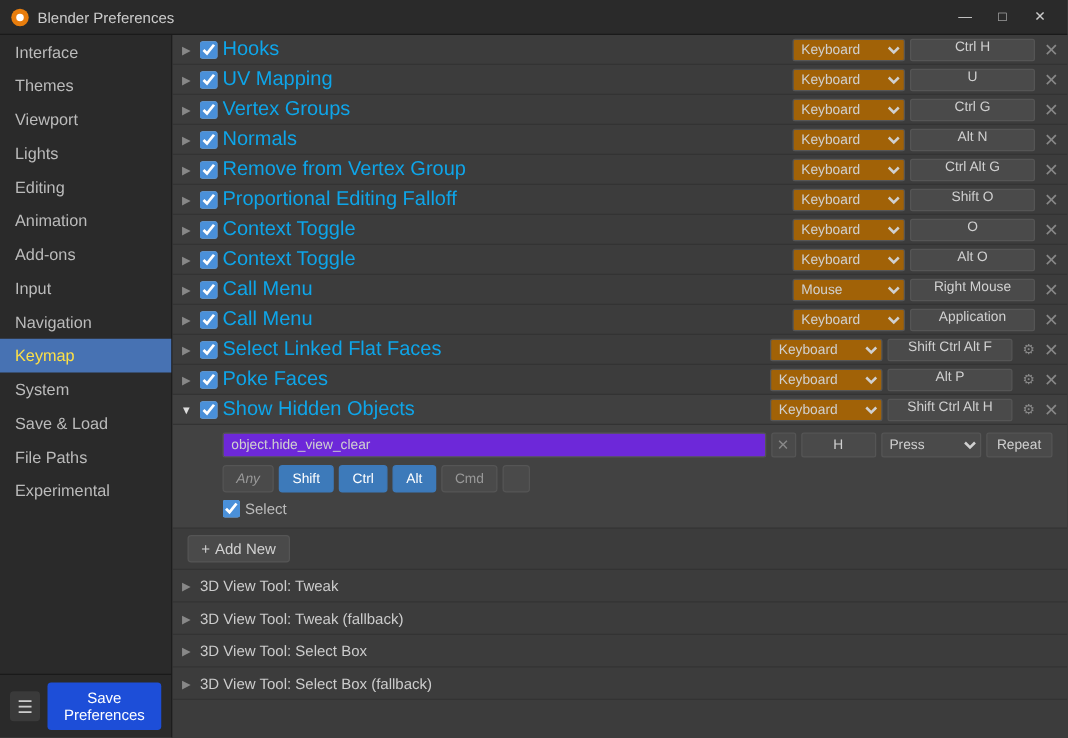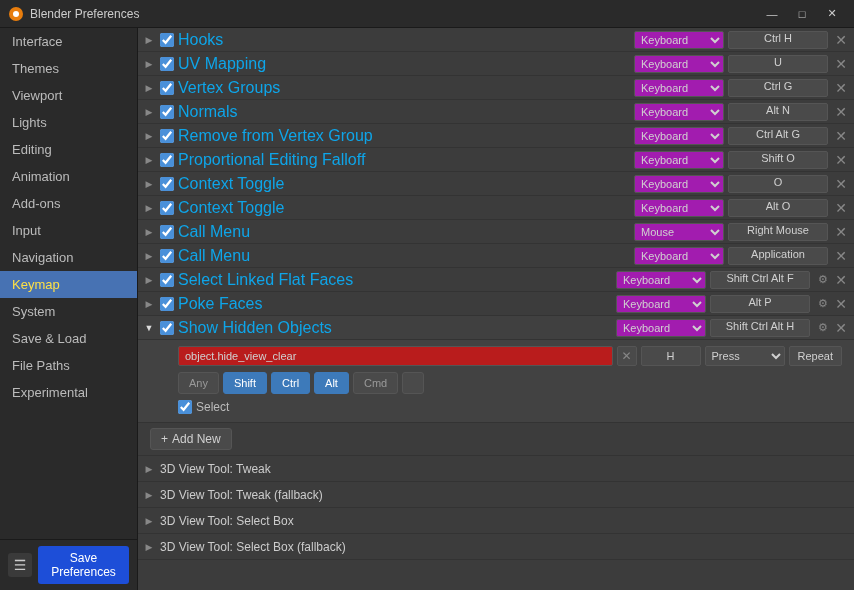--- a/index.html
+++ b/index.html
@@ -141,21 +141,21 @@
     .row-label {
       flex: 1;
       overflow: hidden;
       text-overflow: ellipsis;
       white-space: nowrap;
       font-size: 16px;
       color: #0ea5e9;
     }
     .row-type-select {
       width: 90px;
-      background: #a21caf;
+      background: #a16207;
       border: 1px solid #555;
       color: #d0d0d0;
       font-size: 11px;
       height: 18px;
       padding: 0 2px;
       border-radius: 2px;
       margin-right: 4px;
       flex-shrink: 0;
       cursor: pointer;
     }
@@ -203,21 +203,21 @@
       padding: 6px 12px 8px 40px;
     }
     .detail-row1 {
       display: flex;
       align-items: center;
       gap: 4px;
       margin-bottom: 6px;
     }
     .detail-operator {
       flex: 1;
-      background: #b91c1c;
+      background: #6d28d9;
       border: 1px solid #555;
       color: #d0d0d0;
       font-size: 11px;
       height: 20px;
       padding: 0 6px;
       border-radius: 2px;
     }
     .detail-clear-btn {
       width: 20px;
       height: 20px;
@@ -278,21 +278,21 @@
     .mod-btn.inactive {
       background: #4a4a4a;
       color: #999;
       border: 1px solid #555;
     }
     .mod-btn.active {
       background: #3d7aba;
       color: #fff;
       border: 1px solid #3d7aba;
     }
-    .mod-btn.any { background: #4a4a4a; color: #999; border: 1px solid #555; }
+    .mod-btn.any { background: #4a4a4a; color: #999; border: 1px solid #555; font-style: italic; }
     .mod-btn-spacer {
       width: 22px;
       height: 22px;
       background: #4a4a4a;
       border: 1px solid #555;
       border-radius: 3px;
     }
 
     .detail-row3 {
       display: flex;

